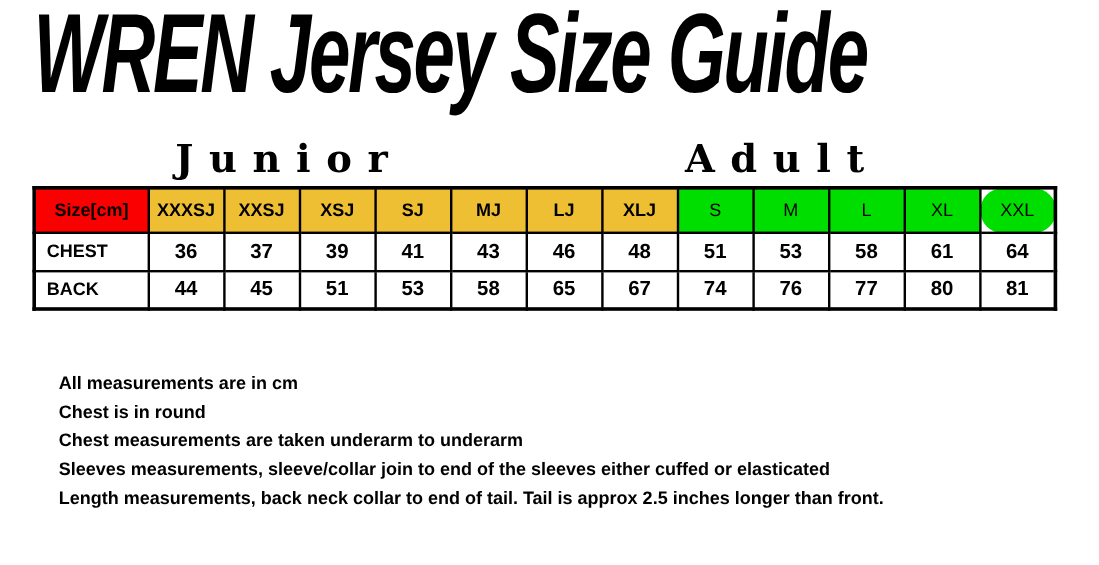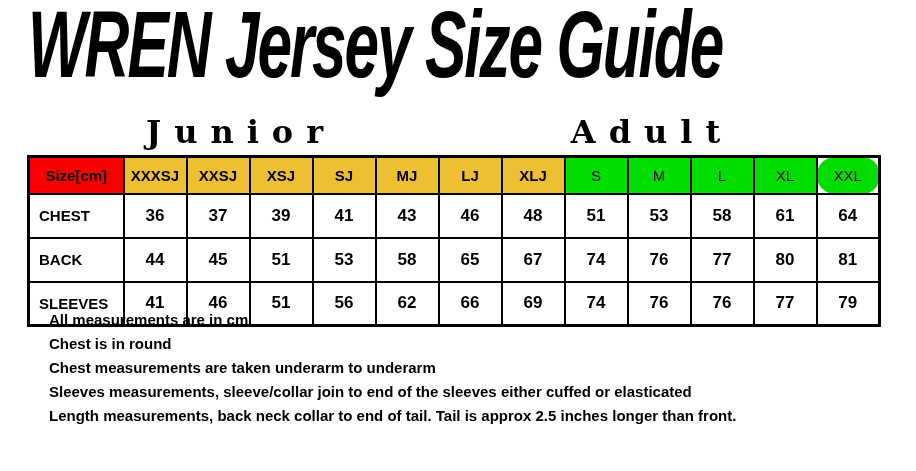--- a/index.html
+++ b/index.html
@@ -27,21 +27,21 @@
   table.size-table{
     position:absolute;left:27px;top:155px;
     border-collapse:collapse;table-layout:fixed;width:853px;
     border:3px solid #000;
   }
   .size-table th,.size-table td{
     border:2px solid #000;padding:0;text-align:center;vertical-align:middle;
     font-family:"Liberation Sans", sans-serif;
   }
   .size-table tr.hdr{height:37px;}
-  .size-table tr.datarow{height:44px;}
+  .size-table tr.datarow{height:32px;}
   .size-table th.corner{font-size:15px;font-weight:bold;text-align:center;}
   .size-table th.jr{font-size:15px;font-weight:bold;}
   .size-table th.ad{font-size:15px;font-weight:normal;}
   .size-table td.rowlabel{text-align:left;padding-left:9px;font-size:15px;font-weight:bold;}
   .size-table td.val{font-size:17px;font-weight:bold;}
   
   .notes{position:absolute;left:49px;top:308px;}
   .notes p{margin:0;height:24px;line-height:24px;font-size:15px;font-weight:bold;white-space:nowrap;}
 </style>
 </head>
@@ -107,35 +107,20 @@
       <td class="val">53</td>
       <td class="val">58</td>
       <td class="val">65</td>
       <td class="val">67</td>
       <td class="val">74</td>
       <td class="val">76</td>
       <td class="val">77</td>
       <td class="val">80</td>
       <td class="val">81</td>
     </tr>
-    <tr class="datarow">
-      <td class="rowlabel">SLEEVES</td>
-      <td class="val">41</td>
-      <td class="val">46</td>
-      <td class="val">51</td>
-      <td class="val">56</td>
-      <td class="val">62</td>
-      <td class="val">66</td>
-      <td class="val">69</td>
-      <td class="val">74</td>
-      <td class="val">76</td>
-      <td class="val">76</td>
-      <td class="val">77</td>
-      <td class="val">79</td>
-    </tr>
   </tbody>
 </table>
 
 <div class="notes">
   <p>All measurements are in cm</p>
   <p>Chest is in round</p>
   <p>Chest measurements are taken underarm to underarm</p>
   <p>Sleeves measurements, sleeve/collar join to end of the sleeves either cuffed or elasticated</p>
   <p>Length measurements, back neck collar to end of tail. Tail is approx 2.5 inches longer than front.</p>
 </div>

